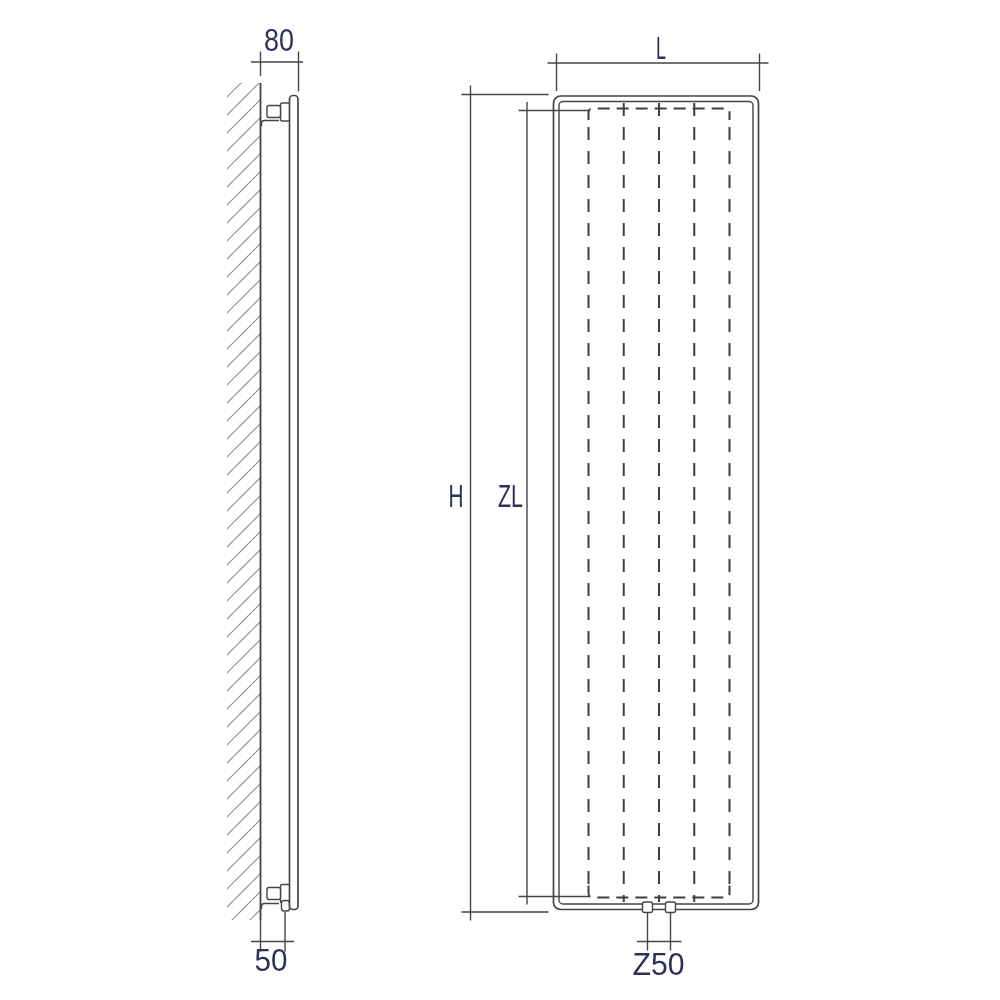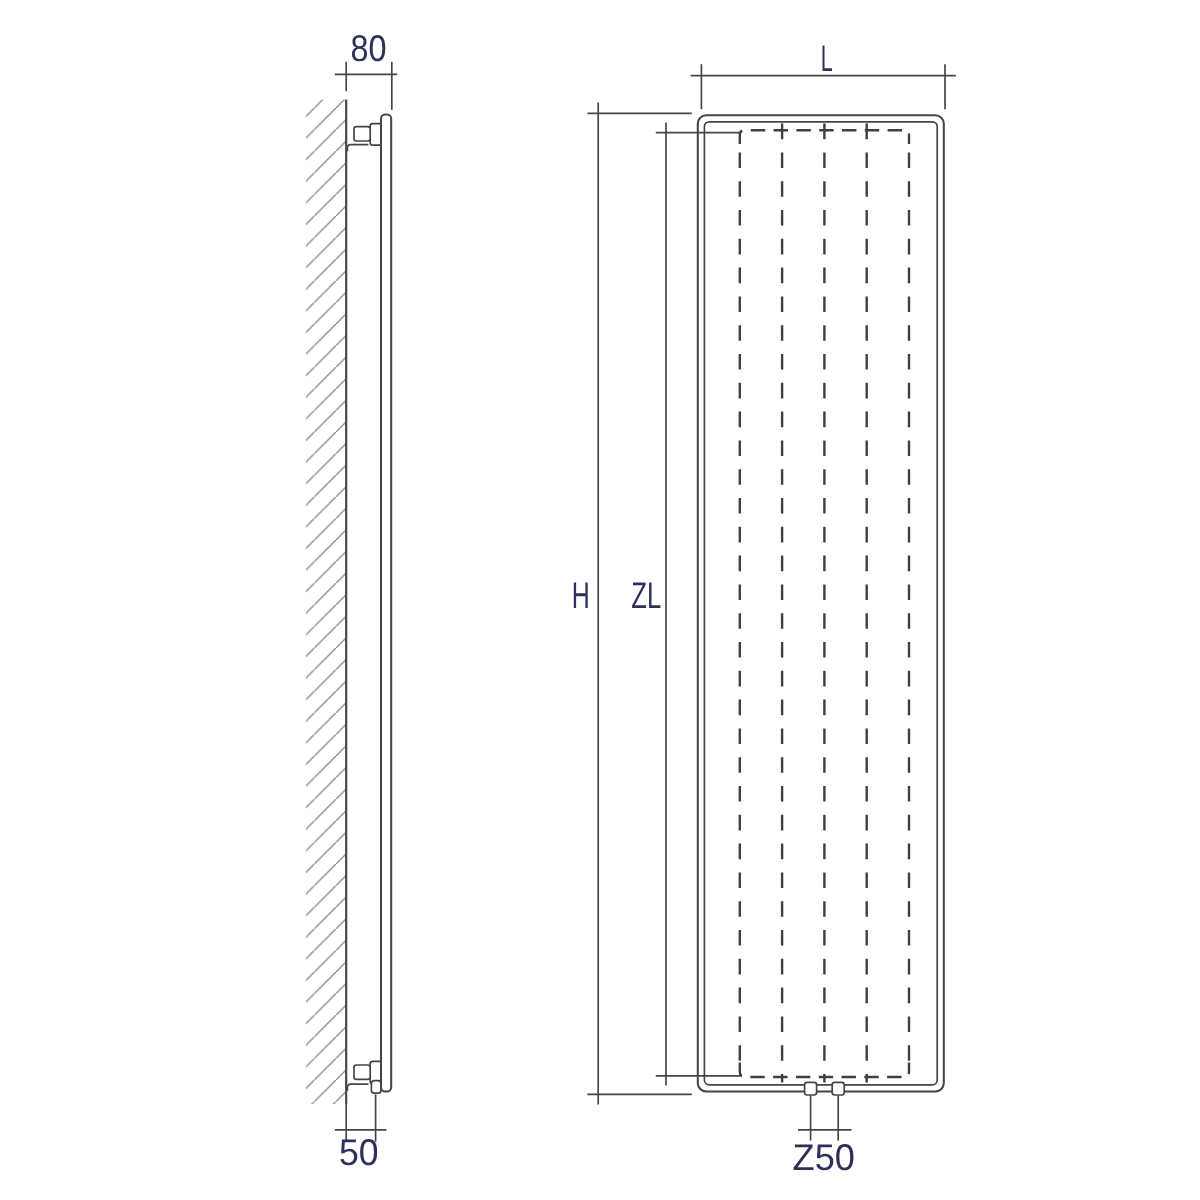--- a/index.html
+++ b/index.html
@@ -6,21 +6,20 @@
     --background:#ffffff;
     --line:#454545;
     --fin:#3f3f3f;
     --hatch:#8d8d8d;
     --label:#2e3058;
   }
   html,body{margin:0;padding:0;background:var(--background);}
   .canvas{
     width:882px;height:1000px;position:relative;background:var(--background);
     font-family:"Liberation Sans",sans-serif;
-    margin-left:28px;
   }
   svg{display:block;}
   .outline{stroke:var(--line);stroke-width:1.7;fill:#ffffff;}
   .outline-thin{stroke:var(--line);stroke-width:1.4;fill:#ffffff;}
   .wall-line{stroke:var(--line);stroke-width:1.8;fill:none;}
   .dim{stroke:var(--line);stroke-width:1.4;fill:none;}
   .fin{stroke:var(--fin);stroke-width:2;fill:none;}
   .hatch-line{stroke:var(--hatch);stroke-width:1.2;}
   .dim-label{
     fill:var(--label);

